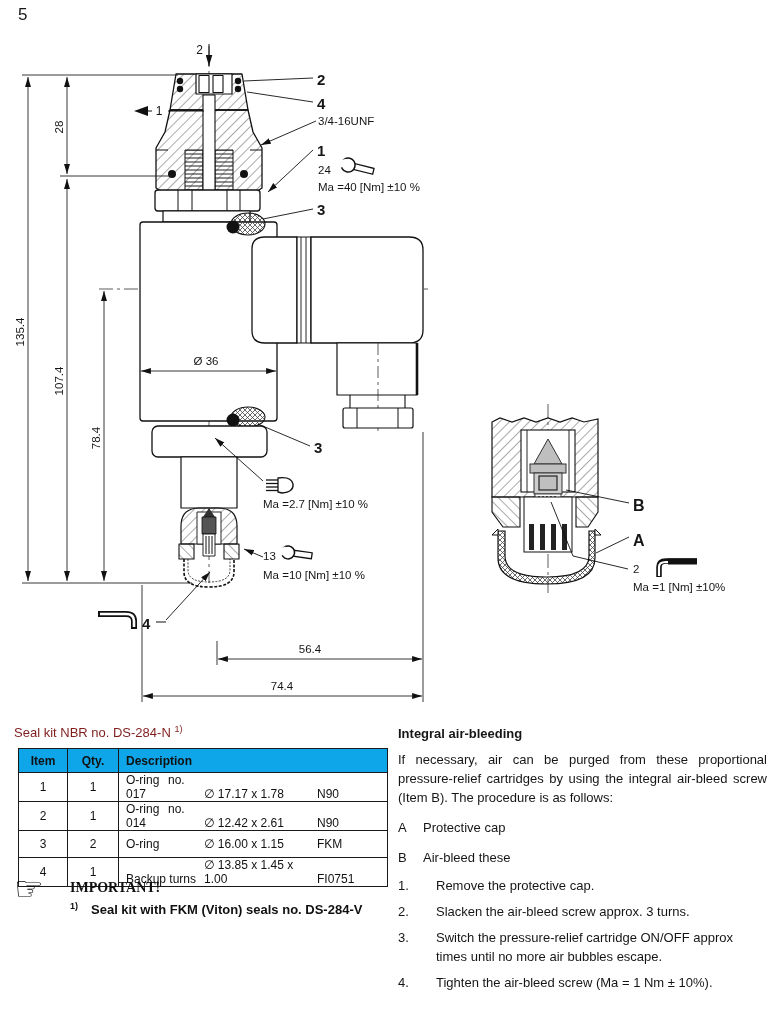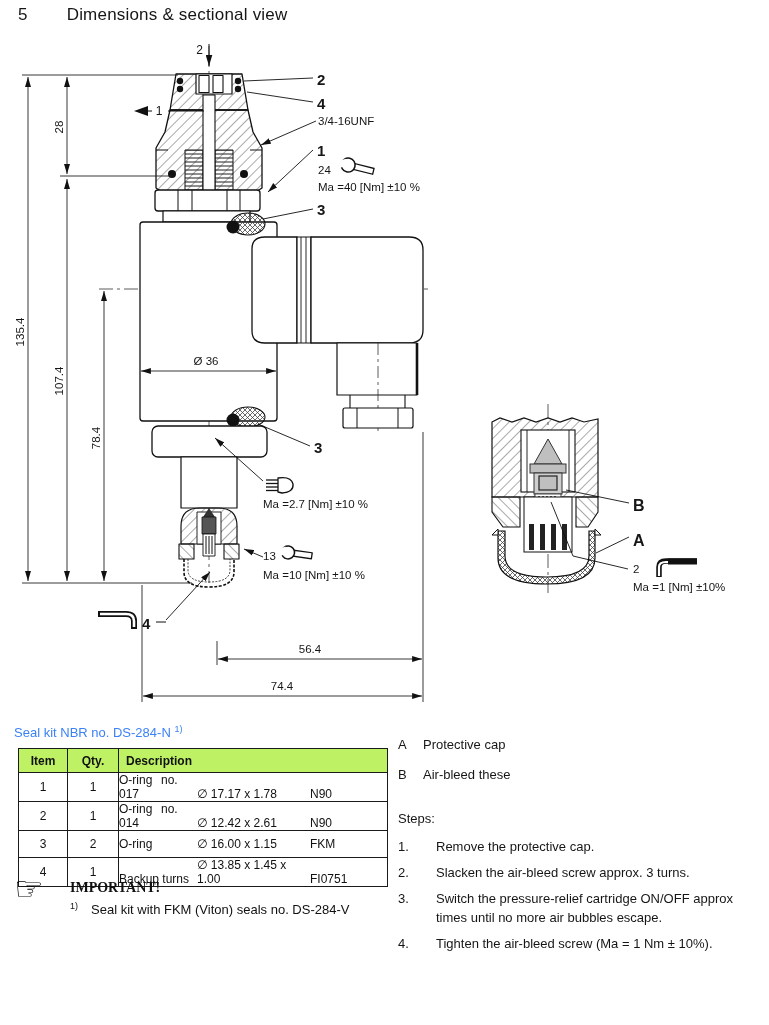--- a/index.html
+++ b/index.html
@@ -11,55 +11,54 @@
   .abs{position:absolute;}
   
   #page-title{left:18px;top:5px;font-size:17px;letter-spacing:.2px;display:flex;gap:39px;color:#161616;}
   
   #drawing-svg{left:0;top:0;}
   svg text{font-family:"Liberation Sans","DejaVu Sans",sans-serif;fill:#161616;}
   .t12{font-size:12px;}
   .tb15{font-size:15px;font-weight:bold;}
   .tb16{font-size:16px;font-weight:bold;}
   
-  #seal-title{left:14px;top:724px;font-size:13px;color:#3b82f6;}
+  #seal-title{left:14px;top:724px;font-size:13px;color:#7f1d1d;}
   #seal-title sup{font-size:9px;}
   #seal-table{left:18px;top:748px;border-collapse:collapse;table-layout:fixed;width:369px;font-size:12px;}
   #seal-table th,#seal-table td{border:1.4px solid #1a1a1a;padding:0;height:26px;vertical-align:middle;}
-  #seal-table th{background:#bef264;font-size:12px;font-weight:bold;height:23px;}
+  #seal-table th{background:#0ea5e9;font-size:12px;font-weight:bold;height:23px;}
   #seal-table .c{text-align:center;}
-  #seal-table .desc{text-align:left;}
-  #seal-table th.desc{padding-left:7px;}
+  #seal-table .desc{text-align:left;padding-left:7px;}
+  #seal-table th.desc{}
   .dn{display:inline-block;width:78px;}
   .dn .nm{display:inline-block;min-width:42px;}
   .sz{display:inline-block;width:113px;}
   
   #important-block{left:14px;top:876px;width:375px;}
   #imp-hand{position:absolute;left:0;top:-4px;font-size:33px;line-height:33px;color:#000;}
   #imp-title{position:absolute;left:56px;top:4px;font-size:14px;font-weight:bold;font-family:Liberation Serif, serif;}
-  #imp-text{position:absolute;left:56px;top:25px;font-size:13px;}
+  #imp-text{position:absolute;left:56px;top:25px;font-size:13px;font-weight:bold;}
   #imp-text sup{font-size:9px;margin-right:13px;}
   
   #air-col{left:398px;top:724px;width:369px;font-size:13px;line-height:19px;color:#161616;}
   #air-title{font-weight:bold;margin:0 0 7px 0;font-size:13px;}
   #air-intro{margin:0;text-align:justify;}
   .legend-row{display:flex;margin-top:11px;}
   .legend-key{width:25px;flex:none;}
   #steps-label{margin-top:25px;}
   .steps{margin-top:9px;}
   .step-row{display:flex;margin-bottom:7px;}
   .step-num{width:26px;flex:none;}
   .step-text{flex:1;margin-left:12px;}
 </style>
 </head>
 <body>
 
 <div id="page-title" class="abs">
   <span>5</span>
-  <span>Dimensions &amp; sectional view</span>
 </div>
 
 <svg id="drawing-svg" class="abs" width="769" height="715" viewBox="0 0 769 715">
   <defs>
     <marker id="ah" viewBox="0 0 10 6" refX="10" refY="3" markerWidth="11" markerHeight="7" orient="auto">
       <path d="M0,0 L10,3 L0,6 Z" fill="#111"></path>
     </marker>
     <marker id="ahs" viewBox="0 0 10 6" refX="0" refY="3" markerWidth="11" markerHeight="7" orient="auto">
       <path d="M10,0 L0,3 L10,6 Z" fill="#111"></path>
     </marker>
@@ -357,29 +356,30 @@
 
 <div id="important-block" class="abs">
   <span id="imp-hand">☞</span>
   <div id="imp-title">IMPORTANT!</div>
   <div id="imp-text">
     <sup>1)</sup><span>Seal kit with FKM (Viton) seals no. DS-284-V</span>
   </div>
 </div>
 
 <div id="air-col" class="abs">
+  <h4 id="air-title">Integral air-bleeding</h4>
+  <p id="air-intro">If necessary, air can be purged from these proportional pressure-relief cartridges by using the integral air-bleed screw (Item B). The procedure is as follows:</p>
   <div class="legend-row">
     <span class="legend-key">A</span>
     <span>Protective cap</span>
   </div>
   <div class="legend-row">
     <span class="legend-key">B</span>
     <span>Air-bleed these</span>
   </div>
-  <div id="steps-label">Steps:</div>
   <div class="steps">
     <div class="step-row">
       <span class="step-num">1.</span>
       <span class="step-text">Remove the protective cap.</span>
     </div>
     <div class="step-row">
       <span class="step-num">2.</span>
       <span class="step-text">Slacken the air-bleed screw approx. 3 turns.</span>
     </div>
     <div class="step-row">

